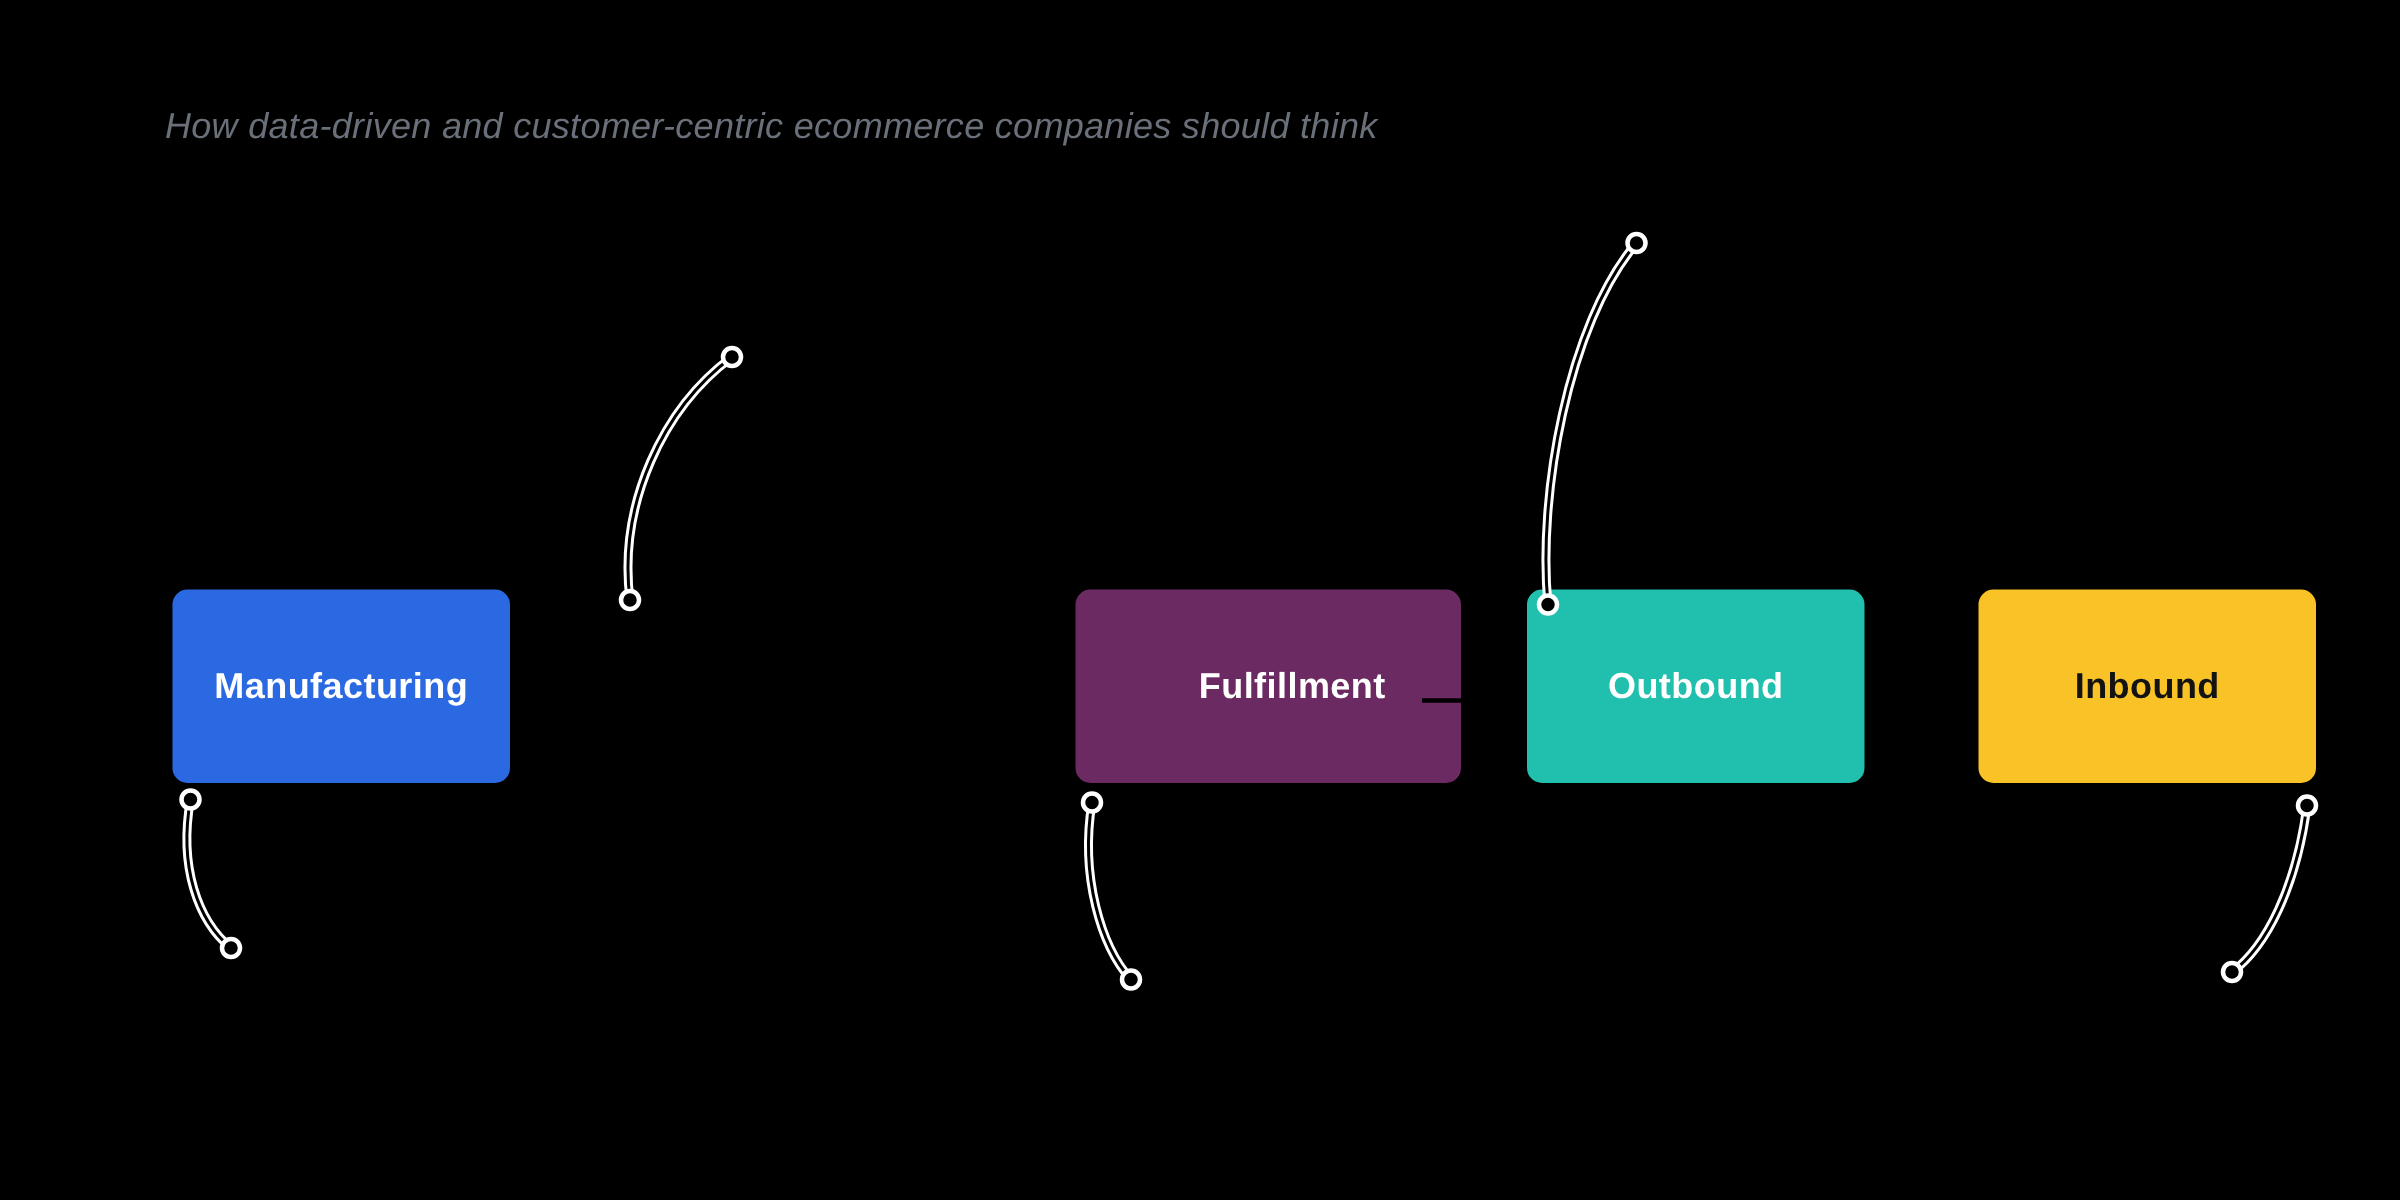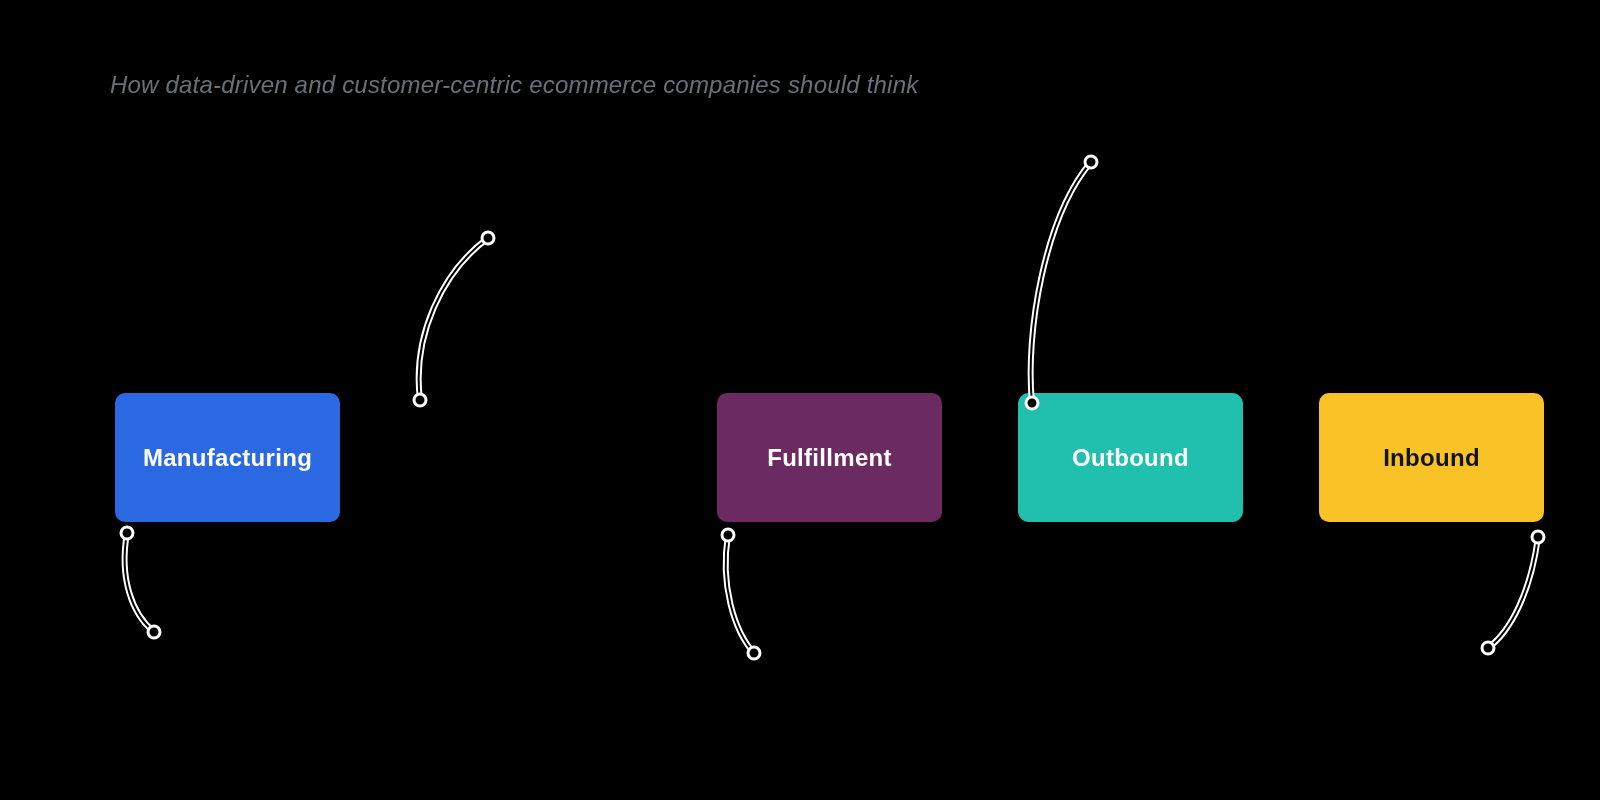--- a/index.html
+++ b/index.html
@@ -39,24 +39,24 @@
 
   <div class="title"></div>
 
   <div class="subtitle" style="color: rgb(106, 112, 121);">
     <div>How data-driven and customer-centric ecommerce companies should think</div>
   </div>
 
   <div class="stage stage-0" style="background-color: rgb(42, 105, 226);">
     <span class="stage-label" style="color: rgb(255, 255, 255);">Manufacturing</span>
   </div>
-  <div class="stage stage-2" style="background-color: rgb(107, 42, 98);">
+  <div class="stage stage-2" style="background-color: rgb(107, 42, 98); padding-left: 32px;">
     <span class="stage-label" style="color: rgb(255, 255, 255);">Fulfillment</span>
   </div>
-  <div class="stage stage-3" style="background-color: rgb(33, 191, 173); border-radius: 11px;">
+  <div class="stage stage-3" style="background-color: rgb(33, 191, 173);">
     <span class="stage-label" style="color: rgb(255, 255, 255);">Outbound</span>
   </div>
   <div class="stage stage-4" style="background-color: rgb(249, 194, 39);">
     <span class="stage-label" style="color: rgb(19, 19, 19);">Inbound</span>
   </div>
 
   <div class="annotation ann-0"></div>
   <div class="annotation ann-1"></div>
   <div class="annotation ann-2"></div>
   <div class="annotation ann-3"></div>

